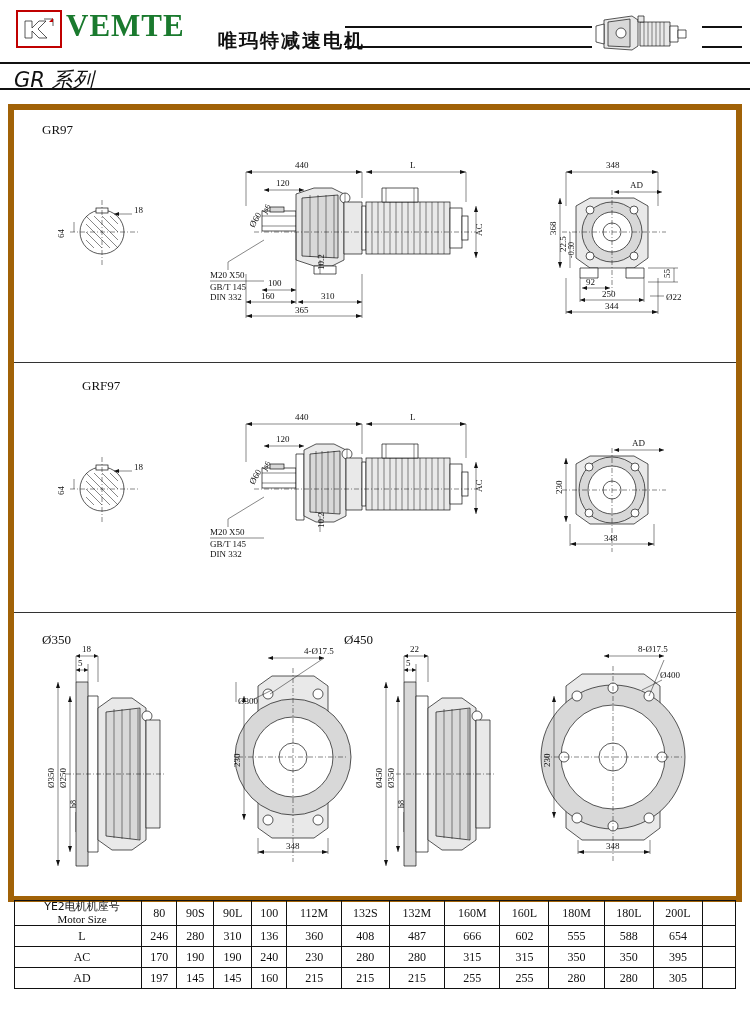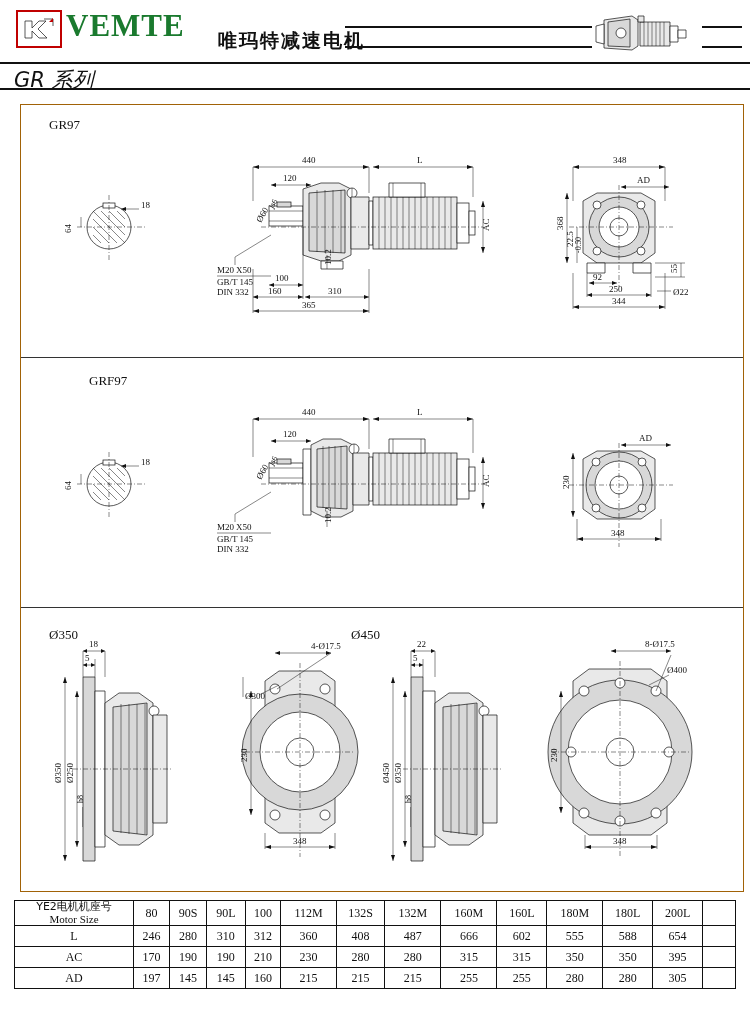--- a/index.html
+++ b/index.html
@@ -94,25 +94,25 @@
     left: 14px;
     top: 2px;
     font-family: "Liberation Serif", serif;
     font-style: italic;
     font-size: 21px;
   }
 
   
   .sheet {
     position: absolute;
-    left: 20px;
+    left: 8px;
     top: 104px;
     width: 722px;
     height: 786px;
-    border: 1px solid #a16207;
+    border: 6px solid #a16207;
   }
   .sect-divider {
     position: absolute;
     left: 0;
     width: 100%;
     height: 0;
     border-top: 1px solid #333;
   }
   .sect-title {
     position: absolute;
@@ -138,20 +138,21 @@
     border: 1px solid #111;
     text-align: center;
     height: 20px;
     padding: 0;
     font-weight: normal;
   }
   table.spec .rowhead {
     width: 118px;
     font-size: 12px;
     line-height: 1.05;
+    padding-left: 8px;
   }
   table.spec .rowhead.two {
     font-size: 11px;
     line-height: 1.1;
   }
   table.spec td.last {
     width: 32px;
   }
   .cn { font-family: "DejaVu Sans", sans-serif; }
 
@@ -621,37 +622,37 @@
           <td>180M</td>
           <td>180L</td>
           <td>200L</td>
           <td class="last"></td>
         </tr>
         <tr>
           <td class="rowhead">L</td>
           <td>246</td>
           <td>280</td>
           <td>310</td>
-          <td>312</td>
+          <td>136</td>
           <td>360</td>
           <td>408</td>
           <td>487</td>
           <td>666</td>
           <td>602</td>
           <td>555</td>
           <td>588</td>
           <td>654</td>
           <td class="last"></td>
         </tr>
         <tr>
           <td class="rowhead">AC</td>
           <td>170</td>
           <td>190</td>
           <td>190</td>
-          <td>210</td>
+          <td>240</td>
           <td>230</td>
           <td>280</td>
           <td>280</td>
           <td>315</td>
           <td>315</td>
           <td>350</td>
           <td>350</td>
           <td>395</td>
           <td class="last"></td>
         </tr>

